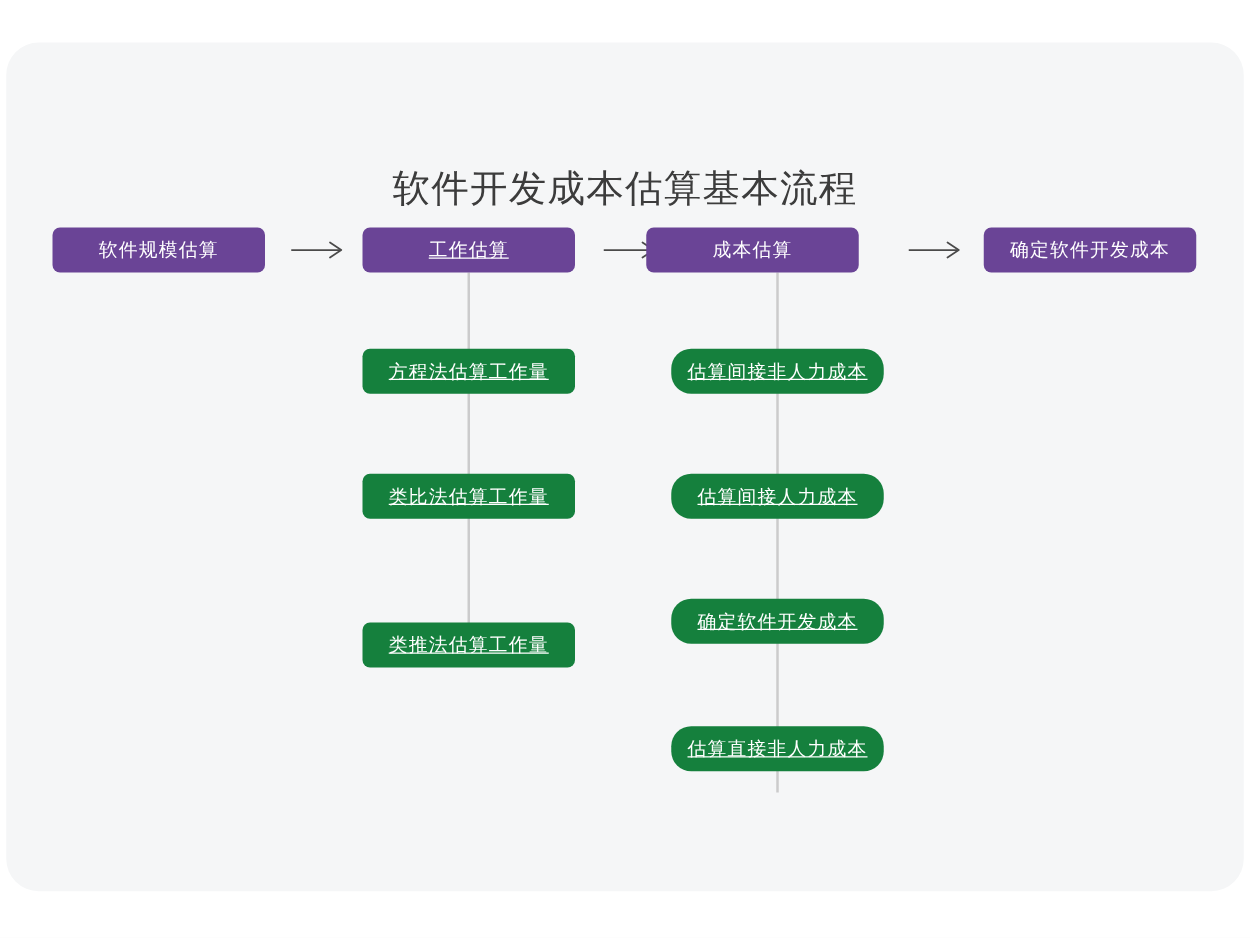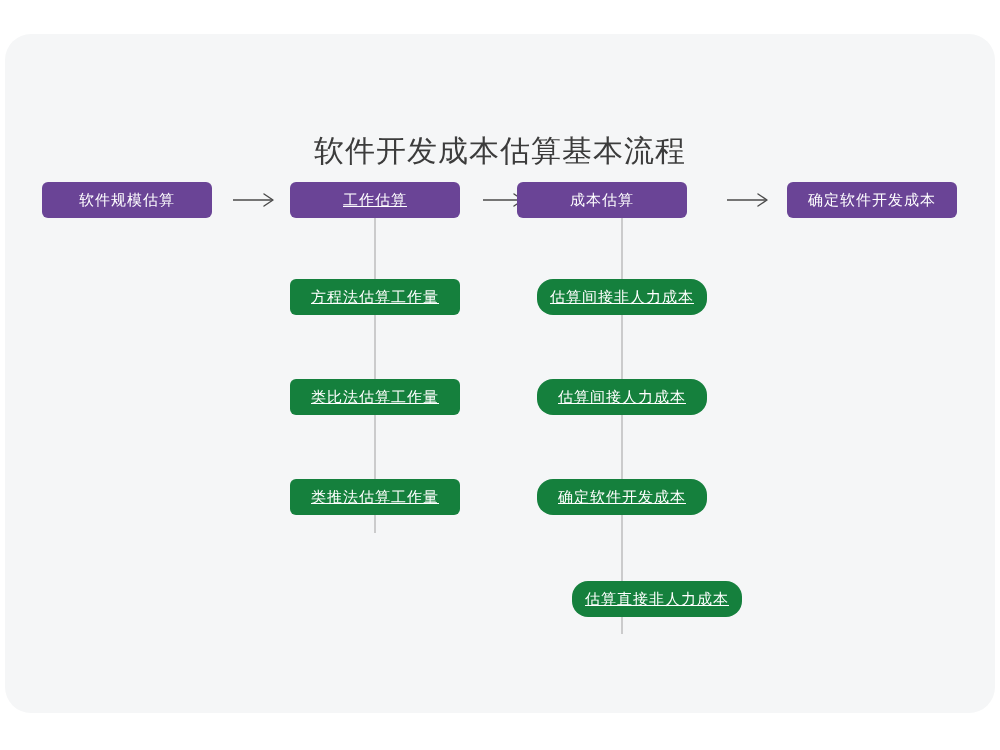--- a/index.html
+++ b/index.html
@@ -86,21 +86,21 @@
 
     <svg class="arrow" style="left:721px;" width="44" height="16" viewBox="0 0 44 16">
       <line x1="1" y1="8" x2="40" y2="8" stroke="#4a4a4a" stroke-width="1.4"></line>
       <path d="M32 2 L41 8 L32 14" fill="none" stroke="#4a4a4a" stroke-width="1.4" stroke-linecap="round" stroke-linejoin="round"></path>
     </svg>
 
     <div class="box main" style="left:782px;text-align:center;">确定软件开发成本</div>
 
     <div class="box sub col2" style="top:245px;">方程法估算工作量</div>
     <div class="box sub col2" style="top:345px;">类比法估算工作量</div>
-    <div class="box sub col2" style="top:445px;">类推法估算工作量</div>
+    <div class="box sub col2" style="top:464px;">类推法估算工作量</div>
 
     <div class="box sub col3" style="top:245px;">估算间接非人力成本</div>
     <div class="box sub col3" style="top:345px;">估算间接人力成本</div>
     <div class="box sub col3" style="top:445px;">确定软件开发成本</div>
-    <div class="box sub col3" style="top:547px;margin-left:35px;">估算直接非人力成本</div>
+    <div class="box sub col3" style="top:547px;">估算直接非人力成本</div>
 
   </div>
 </div>
 
 </body></html>

